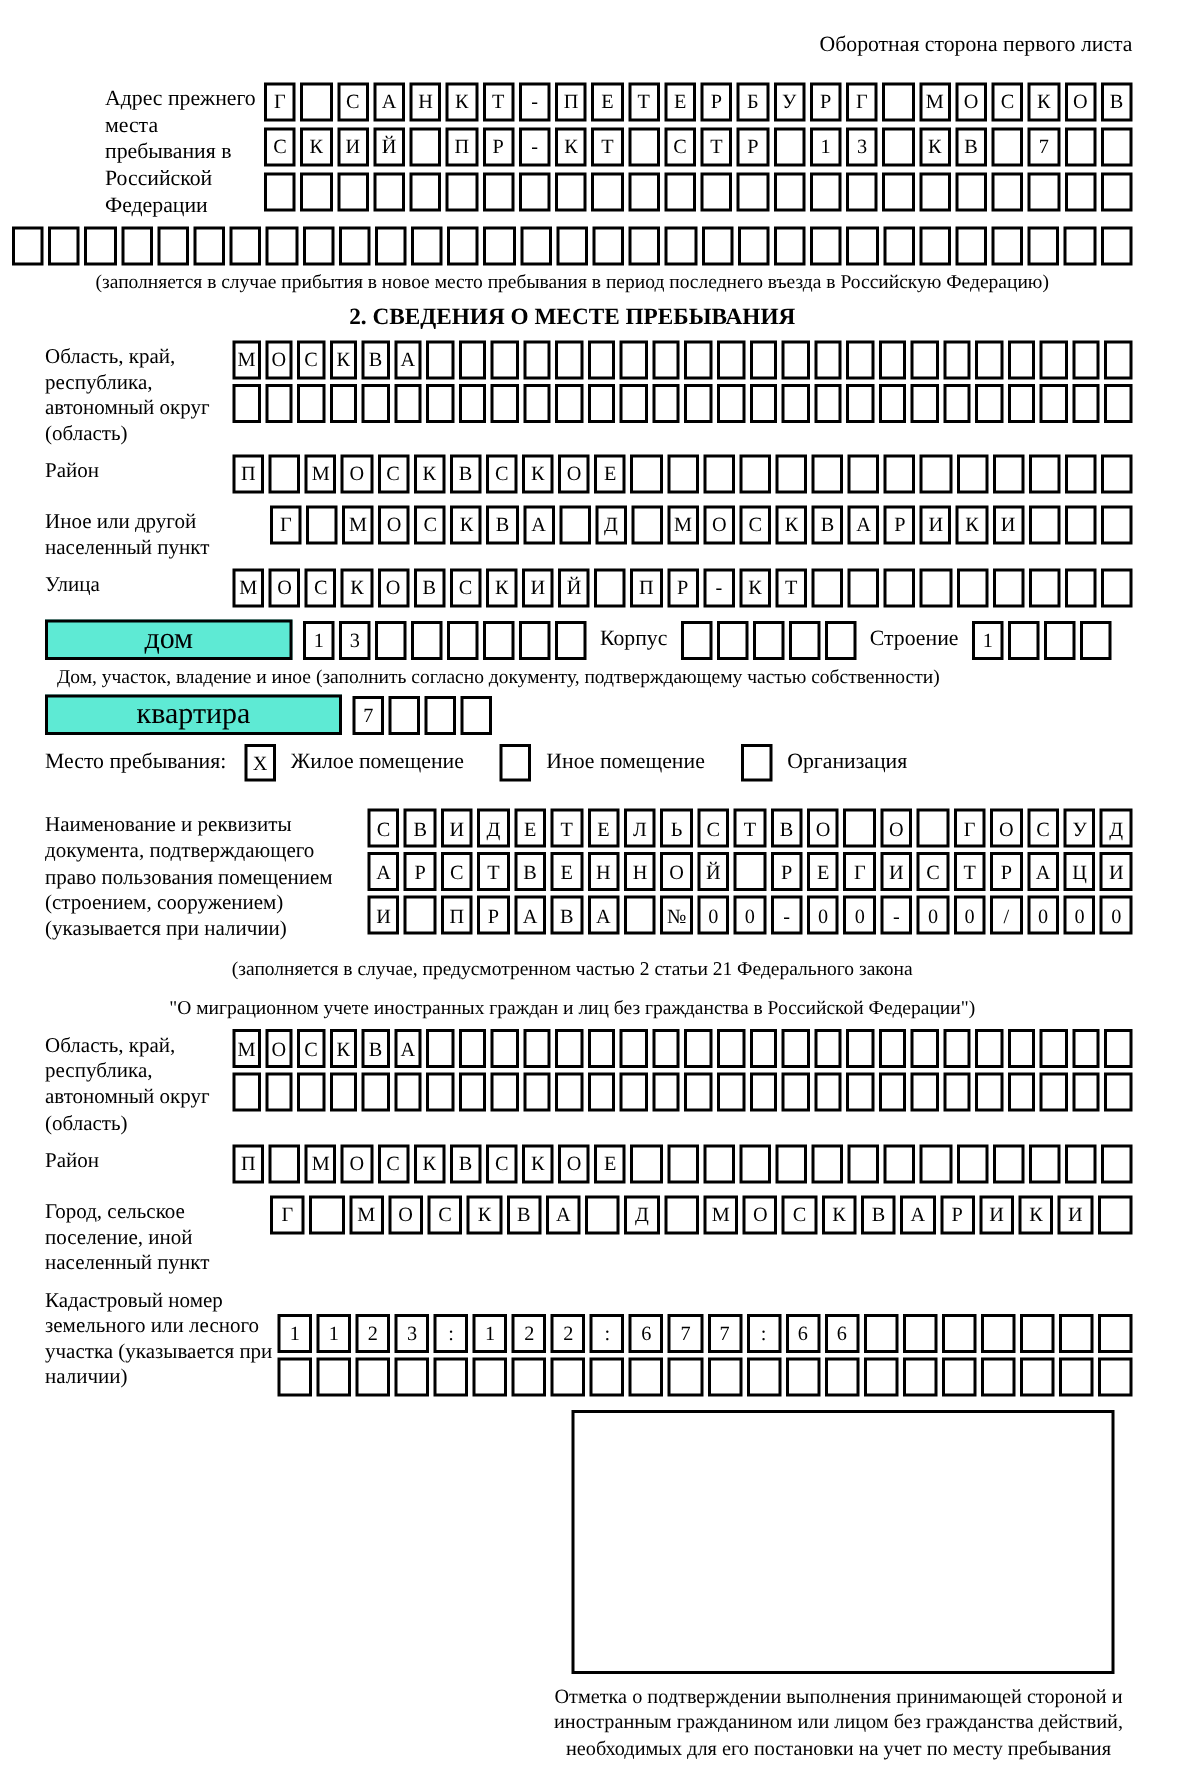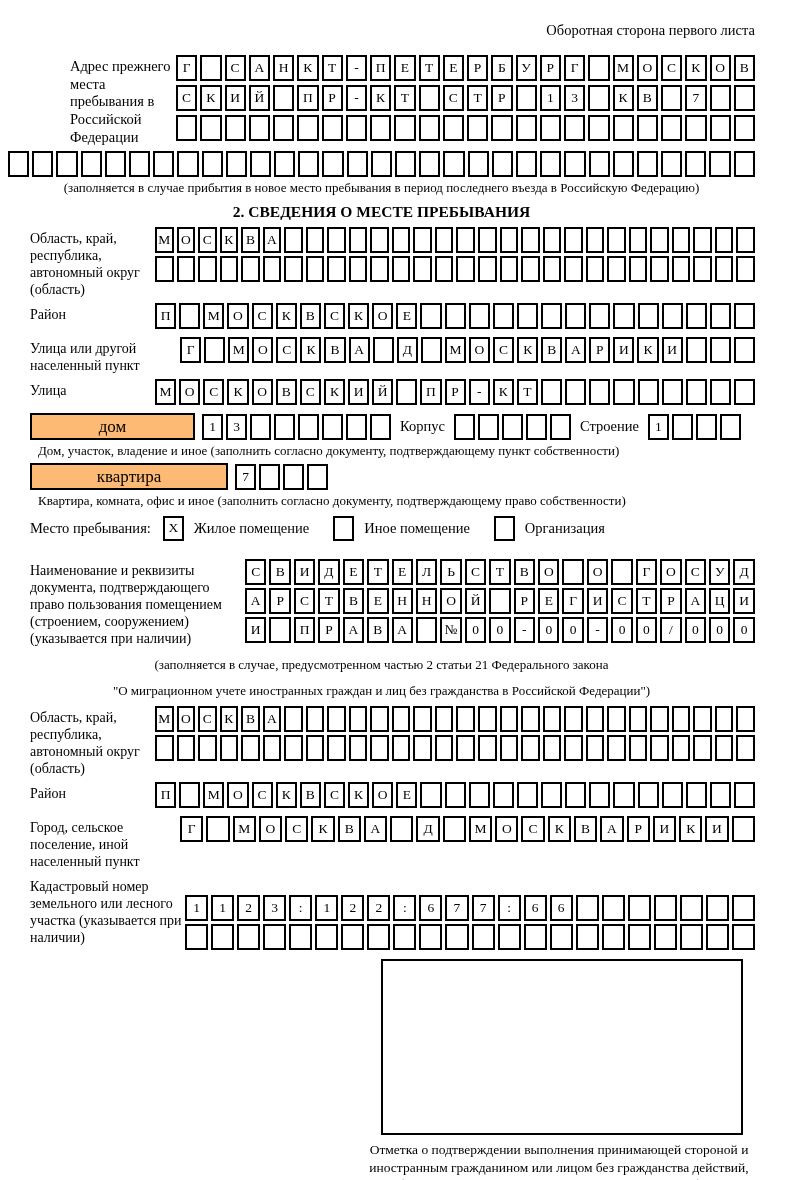--- a/index.html
+++ b/index.html
@@ -31,21 +31,21 @@
   .s2{margin-left:22px;}
   .s2 .flabel{width:125px;}
   .citylabel{width:150px !important;}
   .doc .flabel{width:215px;font-size:14px;}
   .cad .flabel{width:155px;}
   .cad .fboxes{margin-top:20px;}
 
   
   .inline-row{display:flex;align-items:center;gap:7px;margin:2px 0 3px 22px;}
   .bigbox{box-sizing:border-box;border:2px solid #000;height:27px;display:flex;
-          align-items:center;justify-content:center;font-size:17px;background:#fdba74;}
+          align-items:center;justify-content:center;font-size:20px;background:#5eead4;}
   .house-box{width:165px;}
   .apt-box{width:198px;}
   .grp{display:flex;gap:3px;}
   .ilabel{font-size:14.5px;padding:0 2px;}
   .note-left{margin:0 0 4px 30px;}
 
   
   .stay{display:flex;align-items:center;gap:12px;margin:6px 0 18px 22px;font-size:14.5px;}
   .ckbox{box-sizing:border-box;width:21px;height:25px;border:2px solid #000;
          display:flex;align-items:center;justify-content:center;font-size:13.5px;}
@@ -281,21 +281,21 @@
           <span class="cbox"></span>
           <span class="cbox"></span>
           <span class="cbox"></span>
           <span class="cbox"></span>
           <span class="cbox"></span>
         </div>
     </div>
   </div>
 
   <div class="field s2">
-    <div class="flabel citylabel">Улица или другой населенный пункт</div>
+    <div class="flabel citylabel">Иное или другой населенный пункт</div>
     <div class="fboxes">
       <div class="boxrow">
           <span class="cbox">Г</span>
           <span class="cbox"></span>
           <span class="cbox">М</span>
           <span class="cbox">О</span>
           <span class="cbox">С</span>
           <span class="cbox">К</span>
           <span class="cbox">В</span>
           <span class="cbox">А</span>
@@ -373,32 +373,31 @@
         <span class="cbox"></span>
       </div>
     <span class="ilabel">Строение</span>
     <div class="grp fixed">
         <span class="cbox">1</span>
         <span class="cbox"></span>
         <span class="cbox"></span>
         <span class="cbox"></span>
       </div>
   </div>
-  <div class="cap note-left">Дом, участок, владение и иное (заполнить согласно документу, подтверждающему пункт собственности)</div>
+  <div class="cap note-left">Дом, участок, владение и иное (заполнить согласно документу, подтверждающему частью собственности)</div>
 
   <div class="inline-row">
     <div class="bigbox apt-box">квартира</div>
     <div class="grp fixed">
         <span class="cbox">7</span>
         <span class="cbox"></span>
         <span class="cbox"></span>
         <span class="cbox"></span>
       </div>
   </div>
-  <div class="cap note-left">Квартира, комната, офис и иное (заполнить согласно документу, подтверждающему право собственности)</div>
 
   <div class="stay">
     <span>Место пребывания:</span>
     <span class="opt">
       <span class="ckbox">X</span>
       <span>Жилое помещение</span>
     </span>
     <span class="opt gap-l">
       <span class="ckbox"></span>
       <span>Иное помещение</span>

